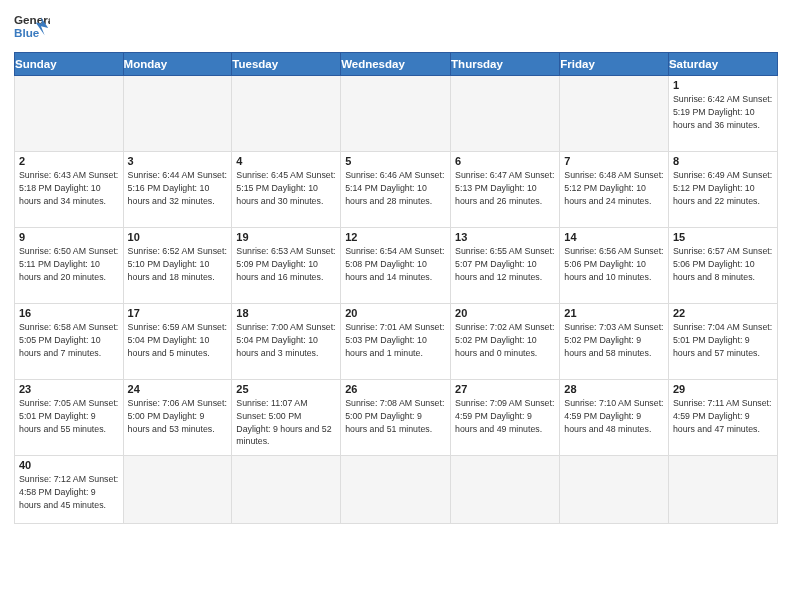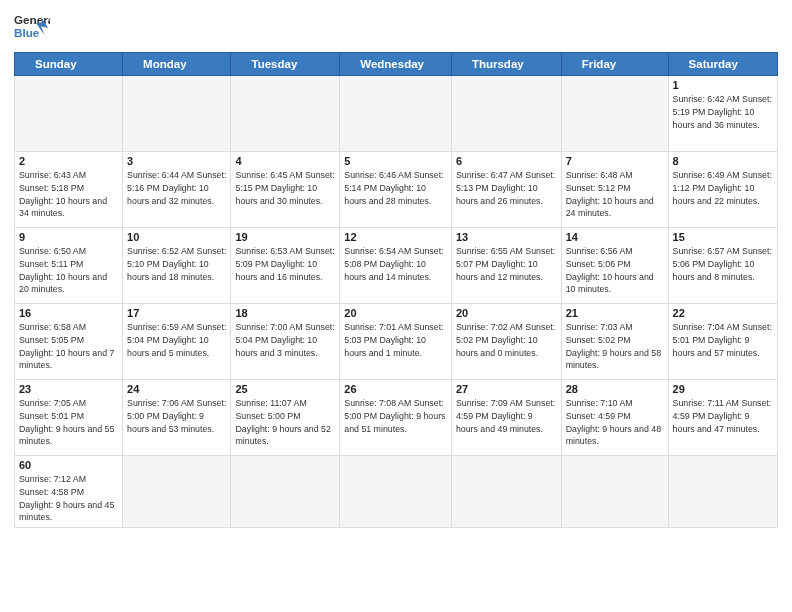--- a/index.html
+++ b/index.html
@@ -47,21 +47,21 @@
     .calendar {
       width: 100%;
       border-collapse: collapse;
       border: 1px solid #ccc;
     }
     .calendar th {
       background: #3a7abf;
       color: #fff;
       font-size: 11.5px;
       font-weight: bold;
-      padding: 5px 20px;
+      padding: 5px 0;
       text-align: left;
       border: 1px solid #2a5a9f;
     }
     .calendar td {
       vertical-align: top;
       border: 1px solid #ddd;
       padding: 3px 4px;
       width: 113px;
       height: 80px;
       background: #fff;
@@ -175,21 +175,21 @@
           <td>
             <span class="day-number">7</span>
             <div class="day-info">Sunrise: 6:48 AM
 Sunset: 5:12 PM
 Daylight: 10 hours
 and 24 minutes.</div>
           </td>
           <td>
             <span class="day-number">8</span>
             <div class="day-info">Sunrise: 6:49 AM
-Sunset: 1:12 PM
+Sunset: 5:12 PM
 Daylight: 10 hours
 and 22 minutes.</div>
           </td>
         </tr>
         <tr class="week-row">
           <td>
             <span class="day-number">9</span>
             <div class="day-info">Sunrise: 6:50 AM
 Sunset: 5:11 PM
 Daylight: 10 hours
@@ -335,21 +335,21 @@
           <td>
             <span class="day-number">29</span>
             <div class="day-info">Sunrise: 7:11 AM
 Sunset: 4:59 PM
 Daylight: 9 hours
 and 47 minutes.</div>
           </td>
         </tr>
         <tr class="week-row">
           <td class="last-row">
-            <span class="day-number">60</span>
+            <span class="day-number">40</span>
             <div class="day-info">Sunrise: 7:12 AM
 Sunset: 4:58 PM
 Daylight: 9 hours
 and 45 minutes.</div>
           </td>
           <td class="empty last-row"></td>
           <td class="empty last-row"></td>
           <td class="empty last-row"></td>
           <td class="empty last-row"></td>
           <td class="empty last-row"></td>

